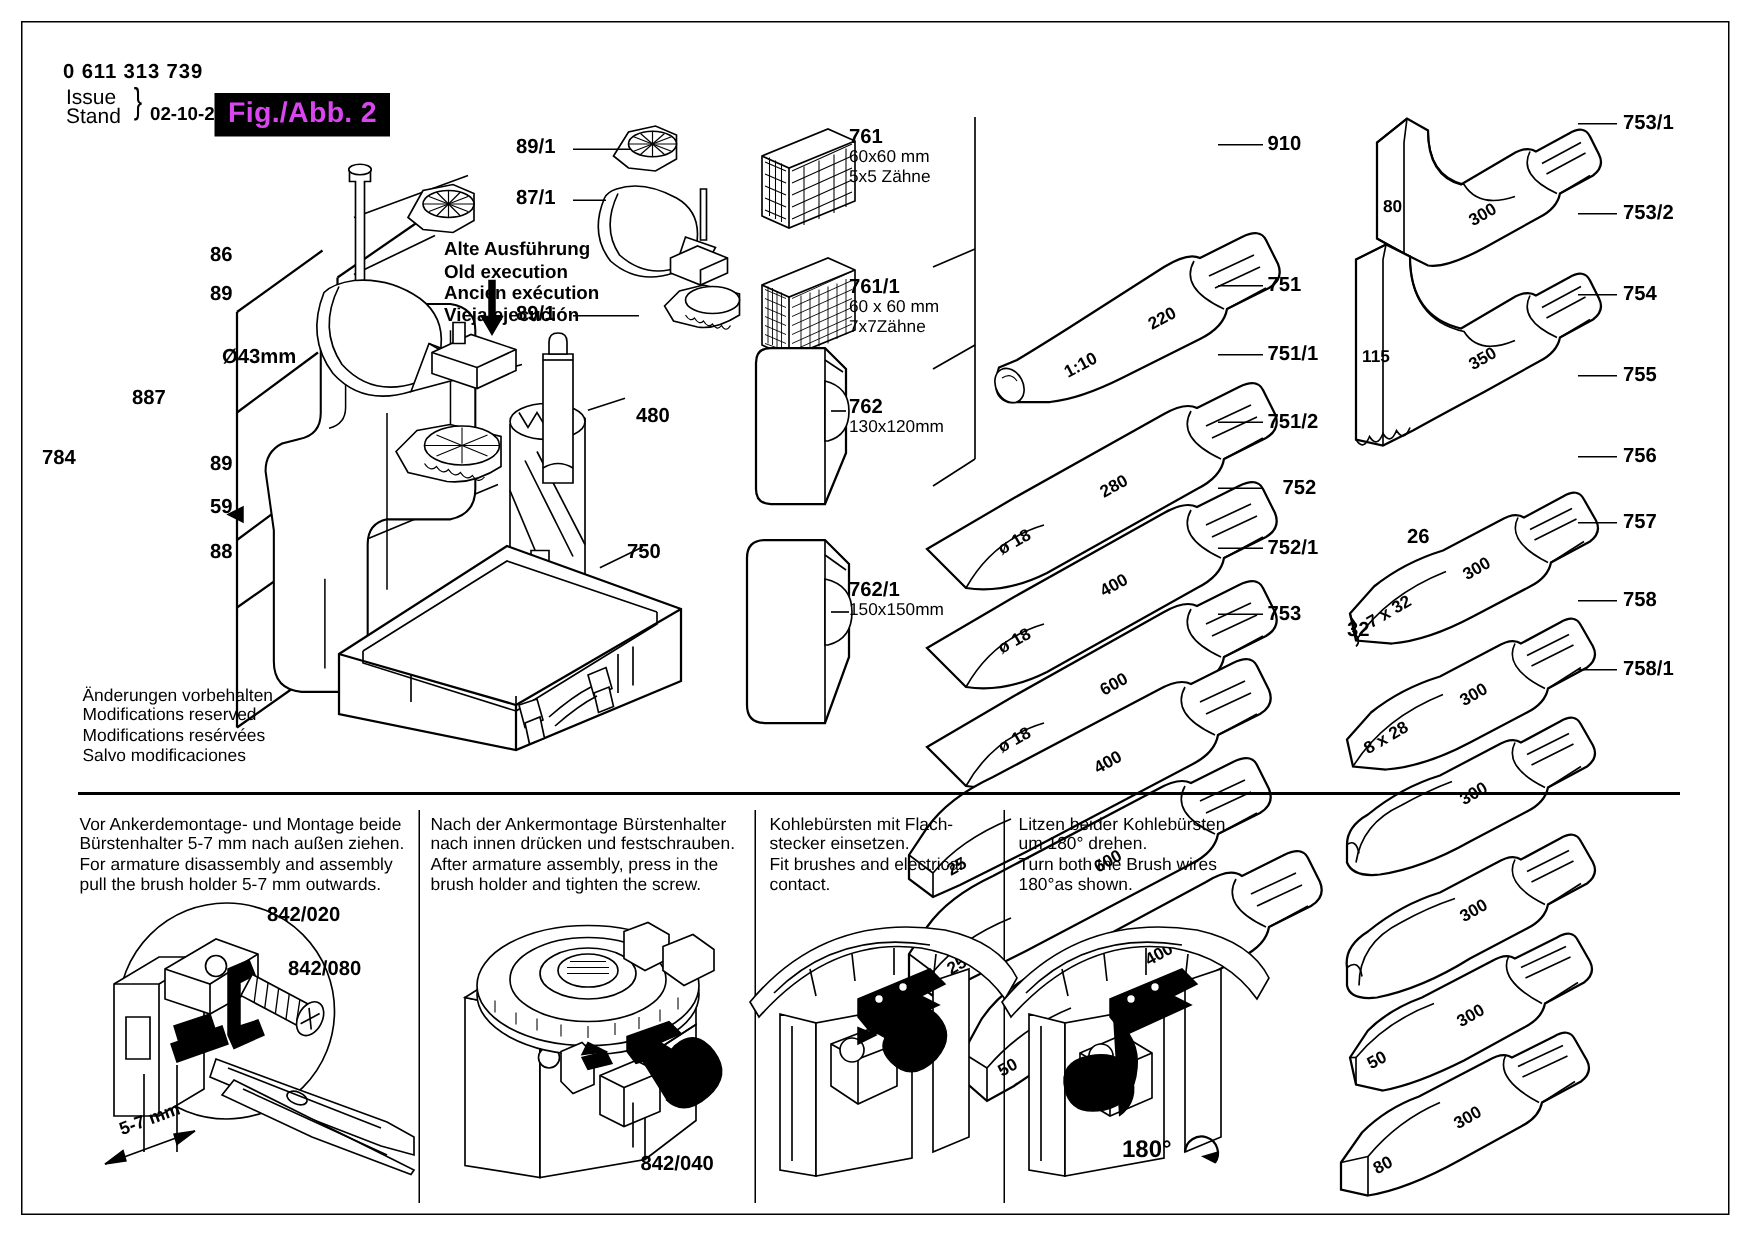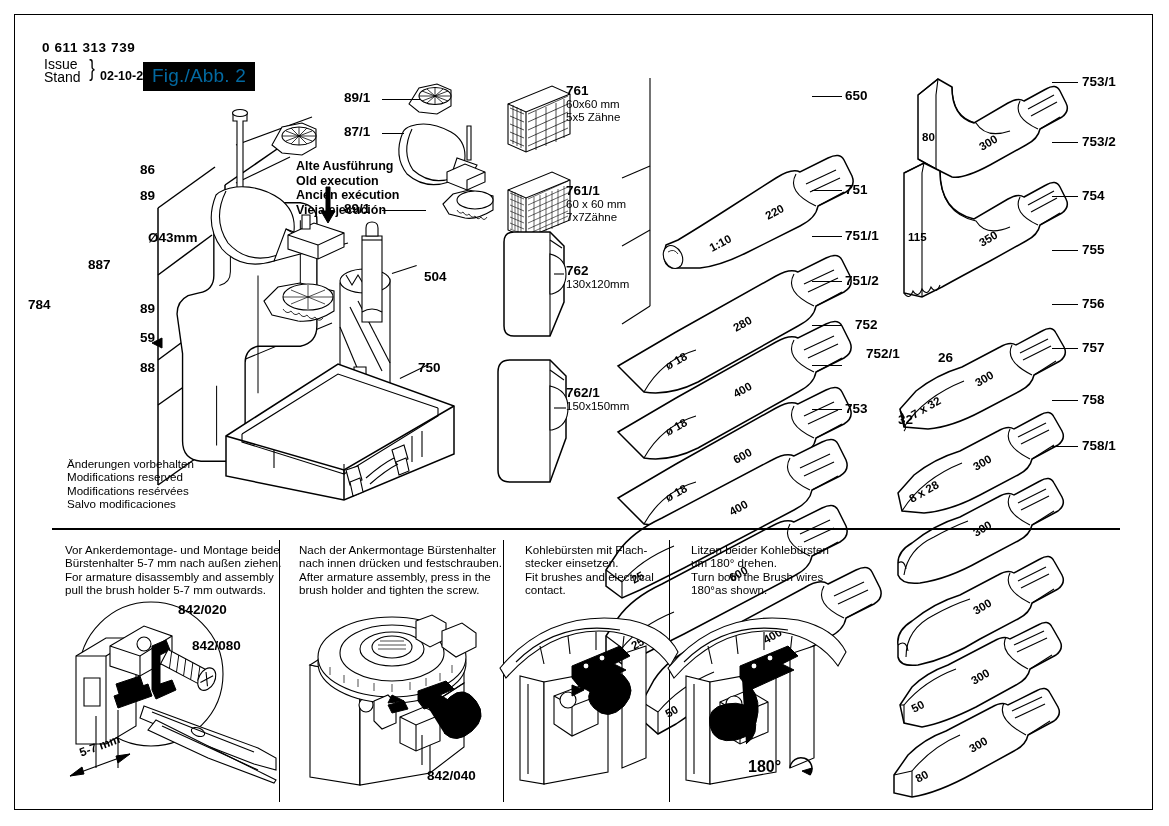--- a/index.html
+++ b/index.html
@@ -36,39 +36,39 @@
     left:88px; top:56px;
     font-size:24px; line-height:24px; font-weight:300;
     transform:scaleX(0.7);
   }
   .hdr-date {
     left:100px; top:69px;
     font-size:12.5px; font-weight:700;
   }
   .fig-badge {
     left:143px; top:62px;
-    background:#000; color:#0369a1;
+    background:#000; color:#d946ef;
     padding:3px 9px 4px 9px;
-    font-size:19px; font-weight:400; letter-spacing:0.2px;
+    font-size:19px; font-weight:700; letter-spacing:0.2px;
   }
 
   
   .lbl {
     font-size:13.5px; font-weight:700; white-space:nowrap;
   }
   .lbl-sm {
     font-size:12px; font-weight:700; white-space:nowrap;
   }
   .spec {
     font-size:11.5px; font-weight:400; line-height:13px; white-space:nowrap;
   }
   .spec b { font-size:13.5px; font-weight:700; }
 
   .blk-txt {
-    font-size:11.6px; line-height:13.4px; font-weight:400;margin-left:12px;
+    font-size:11.6px; line-height:13.4px; font-weight:400;
   }
   .blk-bold {
     font-size:12.5px; line-height:14.5px; font-weight:700;
   }
 
   
   .ldr { position:absolute; background:#000; height:1.3px; }
 
   
   .divider {
@@ -276,21 +276,21 @@
 
   <div class="abs" style="left:352px; top:222px; width:40px; height:110px;">
     <svg width="40" height="110" viewBox="0 0 40 110">
       <path class="fw2" d="M10 14 L10 100 L30 100 L30 14 Z"></path>
       <path class="fw2" d="M14 6 Q14 0 20 0 Q26 0 26 6 L26 14 L14 14 Z"></path>
       <path class="ln2" d="M10 90 Q20 84 30 90"></path>
       <path class="ln2" d="M10 18 L30 18"></path>
     </svg>
   </div>
   <div class="ldr" style="left:392px; top:273px; width:26px; transform:rotate(-18deg); transform-origin:left center;"></div>
-  <div class="abs lbl" style="left:424px; top:269px;">504</div>
+  <div class="abs lbl" style="left:424px; top:269px;">480</div>
 
   <div class="abs" style="left:216px; top:358px; width:250px; height:150px;">
     <svg width="250" height="150" viewBox="0 0 250 150">
       <path class="fw" d="M10 78 L122 6 L238 48 L238 96 L128 142 L10 118 Z"></path>
       <path class="ln" d="M10 78 L128 112 L238 48"></path>
       <path class="ln" d="M128 112 L128 142"></path>
       <path class="ln2" d="M26 76 L122 16 L222 50"></path>
       <path class="ln2" d="M26 76 L26 84 L128 116 L128 106"></path>
       <path class="ln2" d="M222 50 L222 58 L128 116"></path>
 
@@ -486,36 +486,36 @@
         <path class="ln2" d="M202 202 L232 188" stroke-width="1"></path>
         <path class="ln2" d="M22 332 L22 310 Q44 284 78 270"></path>
         <path class="ln2" d="M6 300 L22 310"></path>
         <text class="rot-txt" x="32" y="316" transform="rotate(-29 32 316)">50</text>
         <text class="rot-txt" x="130" y="242" transform="rotate(-29 130 242)">400</text>
       </g>
     </svg>
   </div>
 
   <div class="ldr" style="left:812px; top:96px;  width:30px;"></div>
-  <div class="abs lbl" style="left:845px; top:88px;">650</div>
+  <div class="abs lbl" style="left:845px; top:88px;">910</div>
 
   <div class="ldr" style="left:812px; top:190px; width:30px;"></div>
   <div class="abs lbl" style="left:845px; top:182px;">751</div>
 
   <div class="ldr" style="left:812px; top:236px; width:30px;"></div>
   <div class="abs lbl" style="left:845px; top:228px;">751/1</div>
 
   <div class="ldr" style="left:812px; top:281px; width:30px;"></div>
   <div class="abs lbl" style="left:845px; top:273px;">751/2</div>
 
   <div class="ldr" style="left:812px; top:325px; width:30px;"></div>
   <div class="abs lbl" style="left:845px; top:317px;margin-left:10px;">752</div>
 
   <div class="ldr" style="left:812px; top:365px; width:30px;"></div>
-  <div class="abs lbl" style="left:845px; top:346px;margin-left:21px;">752/1</div>
+  <div class="abs lbl" style="left:845px; top:357px;">752/1</div>
 
   <div class="ldr" style="left:812px; top:409px; width:30px;"></div>
   <div class="abs lbl" style="left:845px; top:401px;">753</div>
 
   <div class="abs" style="left:890px; top:55px; width:180px; height:460px;">
     <svg width="180" height="460" viewBox="0 0 180 460">
 
       <g>
         <path class="fw" d="M28 92 L28 40 L48 24 L62 32 Q62 62 84 68 L118 48
                             Q128 42 134 46 L156 34 Q166 28 170 36 L176 48 Q180 56 172 62

